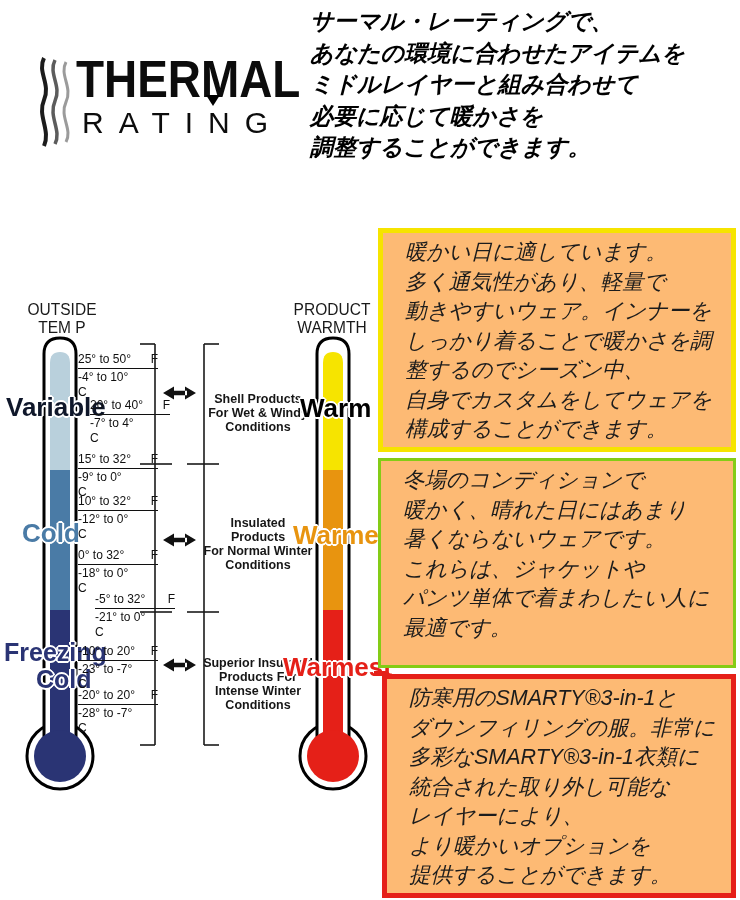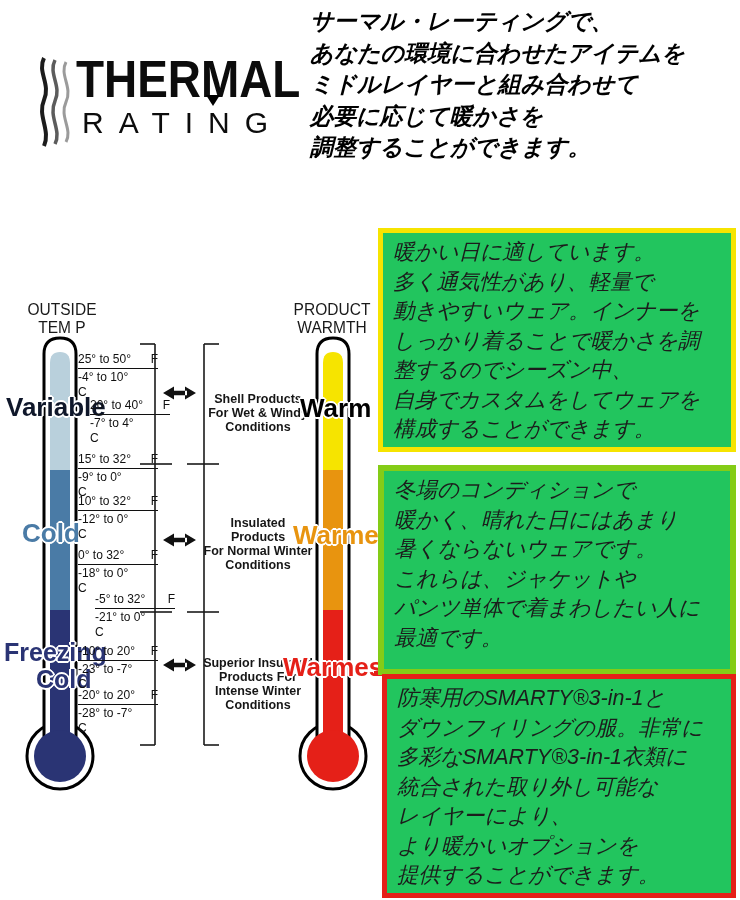--- a/index.html
+++ b/index.html
@@ -34,24 +34,24 @@
   .c-cold{color:#4a7ba6;}
   .c-navy{color:#2a3474;}
   .c-warm{color:#000000;}
   .c-warmer{color:#e8940f;}
   .c-warmest{color:#e52018;}
 
   
   .mid-block{width:112px;text-align:center;font-size:12.5px;font-weight:700;line-height:14px;color:#161616;}
 
   
-  .desc-box{background:#22c55e;box-sizing:border-box;padding:5px 10px;
+  .desc-box{background:#fdba74;box-sizing:border-box;padding:5px 22px;
             font-size:21.5px;line-height:29.5px;font-style:italic;color:#1c1c1c;white-space:nowrap;}
   .b-warm{border:5px solid #f6e400;}
-  .b-warmer{border:6px solid #84cc16;margin-top:7px;}
+  .b-warmer{border:3px solid #84cc16;}
   .b-warmest{border:5px solid #e52018;}
   .connector{background:#e52018;}
 </style>
 </head>
 <body>
 
 <div class="canvas">
 
   <svg class="abs" style="left:34px;top:56px;" width="44" height="92" viewBox="0 0 44 92">
     <path d="M10 2 C3 16 17 28 10 44 C3 60 17 74 10 90" stroke="#1c1c1c" stroke-width="4" fill="none"></path>

